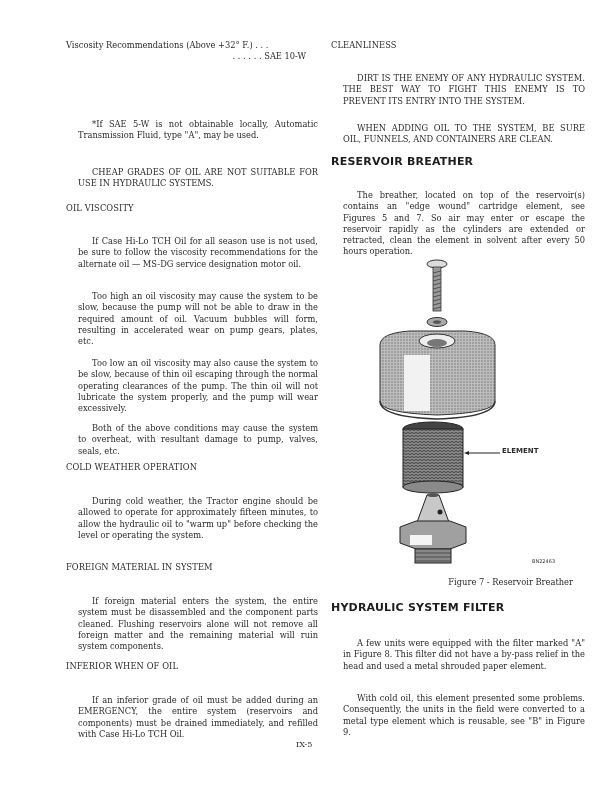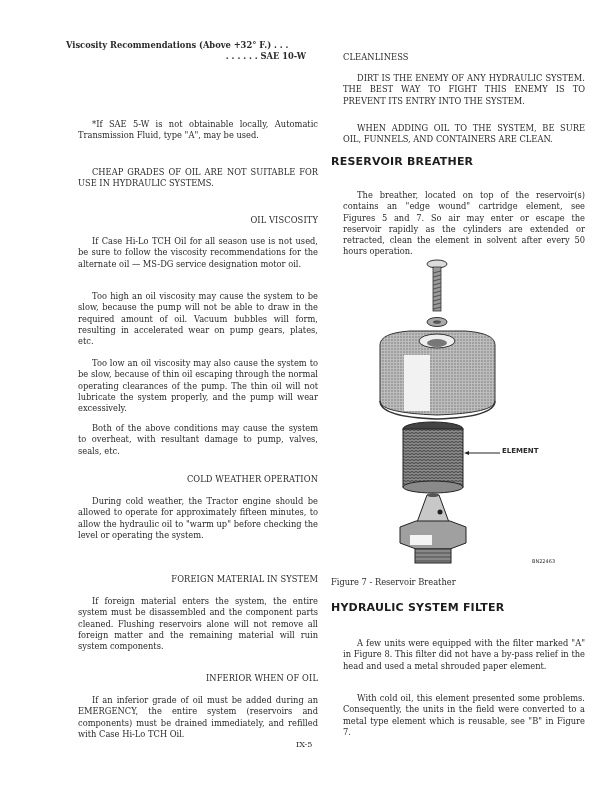--- a/index.html
+++ b/index.html
@@ -1,28 +1,28 @@
 <!DOCTYPE html>
 <html><head>
   <meta charset="utf-8">
   <style>
     html, body { margin: 0; padding: 0; background: #ffffff; }
     body { width: 612px; height: 792px; position: relative; overflow: hidden;
            font-family: "DejaVu Serif", serif; color: #2a2a2a; }
     .col { position: absolute; font-size: 8.3px; line-height: 11.3px; }
-    .left { left: 66px; width: 240px; text-align: right; }
+    .left { left: 66px; width: 240px; }
     .right { left: 331px; width: 242px; }
     .p { text-align: justify; text-indent: 14px; margin: 12px; }
-    .head { font-size: 8.3px; letter-spacing: 0.1px; margin: 12px; }
+    .head { font-size: 8.3px; letter-spacing: 0.1px; margin: 0; }
     .bold-head { font-family: "DejaVu Sans", sans-serif; font-weight: bold; font-size: 11px;
                  letter-spacing: 0.2px; color: #1d1d1d; margin: 0; }
     .visc { position: absolute; left: 66px; top: 40px; width: 240px; font-size: 8.3px; line-height: 11.3px; }
-    .visc .row { text-align: right; white-space: pre; font-weight: bold; }
+    .visc .row { text-align: right; white-space: pre; }
     .visc .row.first { text-align: left; }
-    .caption { position: absolute; left: 331px; width: 242px; text-align: left; font-size: 8.3px; }
+    .caption { position: absolute; left: 331px; width: 242px; text-align: right; font-size: 8.3px; }
     .partno { position: absolute; left: 532px; top: 558px; font-family: "DejaVu Sans", sans-serif; font-size: 5px; color: #333; }
     .elabel { position: absolute; left: 502px; top: 447px; font-family: "DejaVu Sans", sans-serif; font-size: 7px; font-weight: bold; color: #2a2a2a; }
     .pagenum { position: absolute; left: 296px; top: 740px; font-size: 8px; }
     svg.fig { position: absolute; left: 370px; top: 255px; }
   </style>
 </head>
 <body>
 
 <div class="visc">
   <div class="row first">Viscosity Recommendations (Above +32° F.) . . .</div>
@@ -118,15 +118,15 @@
     </g>
   </g>
 </svg>
 
 <div class="elabel">ELEMENT</div>
 <div class="partno">BN22463</div>
 <div class="caption" style="top:577px">Figure 7 - Reservoir Breather</div>
 
 <p class="col right bold-head" style="top:602px">HYDRAULIC SYSTEM FILTER</p>
 <p class="col right p" style="top:626px">A few units were equipped with the filter marked "A" in Figure 8. This filter did not have a by-pass relief in the head and used a metal shrouded paper element.</p>
-<p class="col right p" style="top:681px">With cold oil, this element presented some problems. Consequently, the units in the field were converted to a metal type element which is reusable, see "B" in Figure 7.</p>
+<p class="col right p" style="top:681px">With cold oil, this element presented some problems. Consequently, the units in the field were converted to a metal type element which is reusable, see "B" in Figure 9.</p>
 
 <div class="pagenum">IX-5</div>
 
 </body></html>

